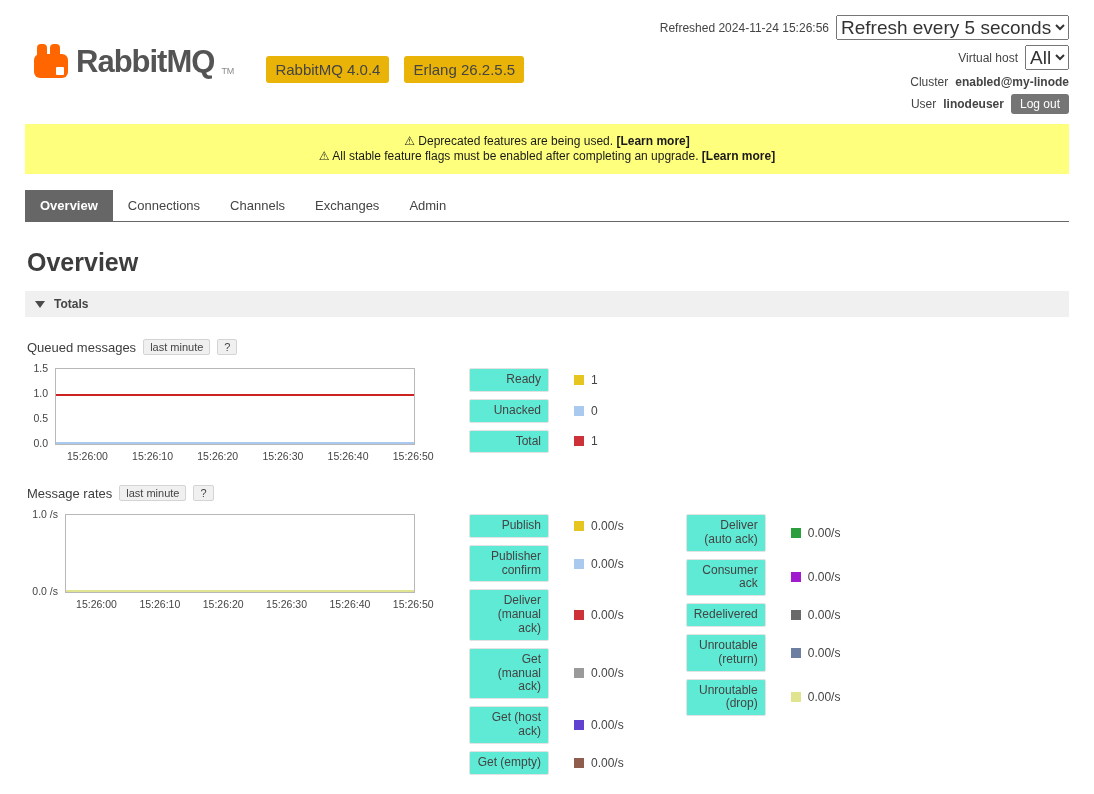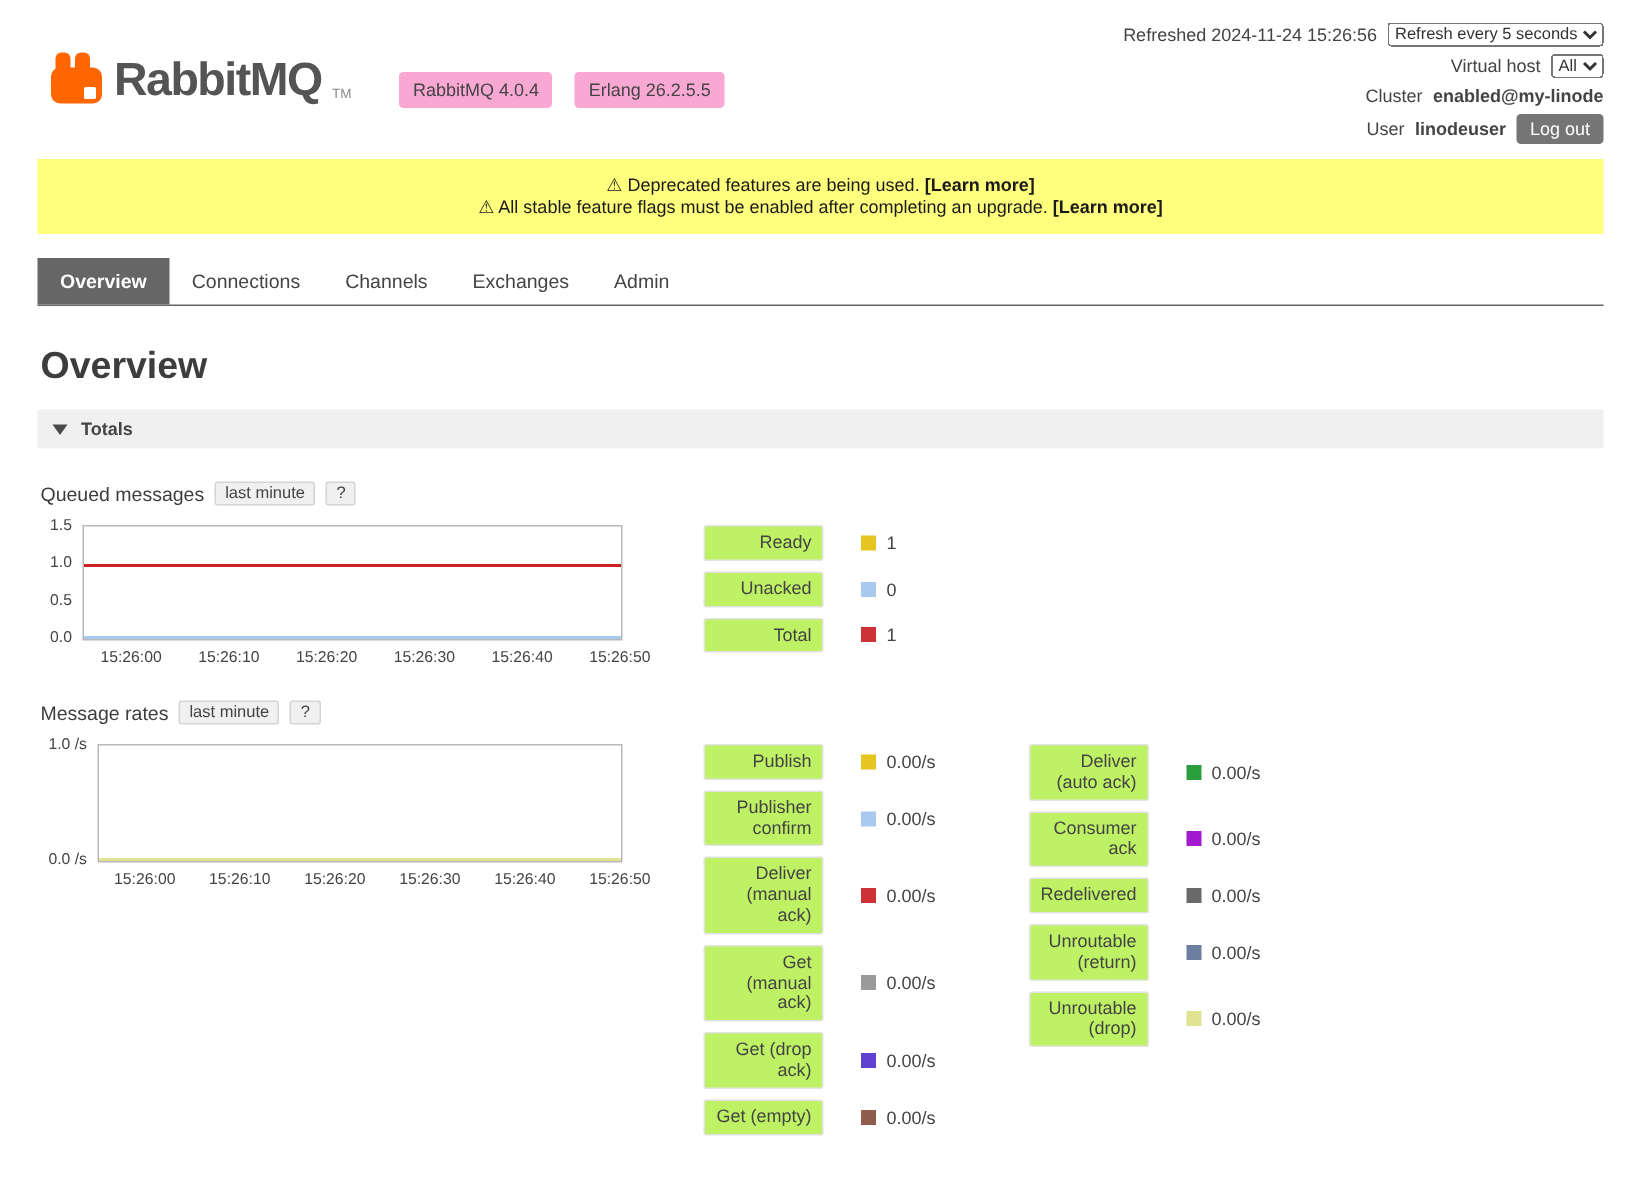--- a/index.html
+++ b/index.html
@@ -6,24 +6,24 @@
   body { margin:0; background:#fff; color:#444; font:12px "Liberation Sans","DejaVu Sans",sans-serif; }
   .page { width:1094px; padding:0 25px 30px; }
 
   
   .top { display:flex; justify-content:space-between; padding-top:12px; }
   .brand-area { display:flex; align-items:center; }
   .logo { display:flex; align-items:flex-start; gap:7px; cursor:pointer; padding-left:8px; }
   .logo-text { font-size:31px; font-weight:bold; color:#545454; letter-spacing:-1px; line-height:40px; }
   .tm { font-size:9px; color:#8a8a8a; margin-top:24px; }
   .version-badges { display:flex; gap:15px; margin-left:32px; margin-top:12px; }
-  .vbadge { background:#f9a8d4; border-radius:3px; padding:5px 9px; font-size:12px; color:#444; }
+  .vbadge { background:#eab308; border-radius:3px; padding:5px 9px; font-size:15px; color:#444; }
   .top-right { text-align:right; font-size:12px; display:flex; flex-direction:column; gap:5px; align-items:flex-end; padding-top:3px; }
   .tr-row { display:flex; align-items:center; gap:7px; }
-  select { font-size:11px; font-family:inherit; color:#333; }
+  select { font-size:19px; font-family:inherit; color:#333; }
   .logout-btn { background:#757575; color:#fff; border:none; border-radius:3px; padding:3px 9px; font-size:12px; cursor:pointer; font-family:Liberation Sans, sans-serif; }
 
   
   .banner { background:#ffff7e; margin-top:10px; padding:10px; text-align:center; font-size:12px; color:#1a1a1a; line-height:15px; }
   .banner .lm { font-weight:bold; cursor:pointer; }
 
   
   .tabs { margin-top:16px; border-bottom:1px solid #666; display:flex; }
   .tab { padding:8px 15px; font-size:13px; color:#444; cursor:pointer; }
   .tab.active { background:#666; color:#fff; font-weight:bold; }
@@ -48,21 +48,21 @@
   [data-chart="rates"] .plot { width:350px; height:79px; }
   .sline { position:absolute; left:0; right:0; height:2px; }
   .xticks { position:relative; height:18px; }
   [data-chart="queued"] .xticks { width:360px; }
   [data-chart="rates"] .xticks { width:350px; }
   .xtick { position:absolute; top:5px; transform:translateX(-50%); font-size:10.5px; color:#444; white-space:nowrap; }
 
   
   .legend-col + .legend-col { margin-left:62px; }
   .legend-row { display:flex; align-items:center; margin-bottom:7px; }
-  .legend-label { width:80px; background:#bef264; border:1px solid #e2e2e2; border-radius:2px; padding:4px 7px; text-align:right; font-size:12px; color:#444; line-height:1.15; }
+  .legend-label { width:80px; background:#5eead4; border:1px solid #e2e2e2; border-radius:2px; padding:4px 7px; text-align:right; font-size:12px; color:#444; line-height:1.15; }
   .swatch { width:10px; height:10px; margin-left:25px; margin-right:7px; flex-shrink:0; }
   .legend-value { font-size:12px; color:#444; white-space:nowrap; }
 </style>
 </head>
 <body>
 
 <div class="page">
 
   <div class="top">
     <div class="brand-area">
@@ -237,21 +237,21 @@
         <span class="legend-label">Deliver (manual ack)</span>
         <span class="swatch" style="background: rgb(204, 50, 56);"></span>
         <span class="legend-value">0.00/s</span>
       </div>
       <div class="legend-row">
         <span class="legend-label">Get (manual ack)</span>
         <span class="swatch" style="background: rgb(154, 154, 154);"></span>
         <span class="legend-value">0.00/s</span>
       </div>
       <div class="legend-row">
-        <span class="legend-label">Get (drop ack)</span>
+        <span class="legend-label">Get (host ack)</span>
         <span class="swatch" style="background: rgb(96, 65, 208);"></span>
         <span class="legend-value">0.00/s</span>
       </div>
       <div class="legend-row">
         <span class="legend-label">Get (empty)</span>
         <span class="swatch" style="background: rgb(143, 92, 78);"></span>
         <span class="legend-value">0.00/s</span>
       </div>
     </div>
 

